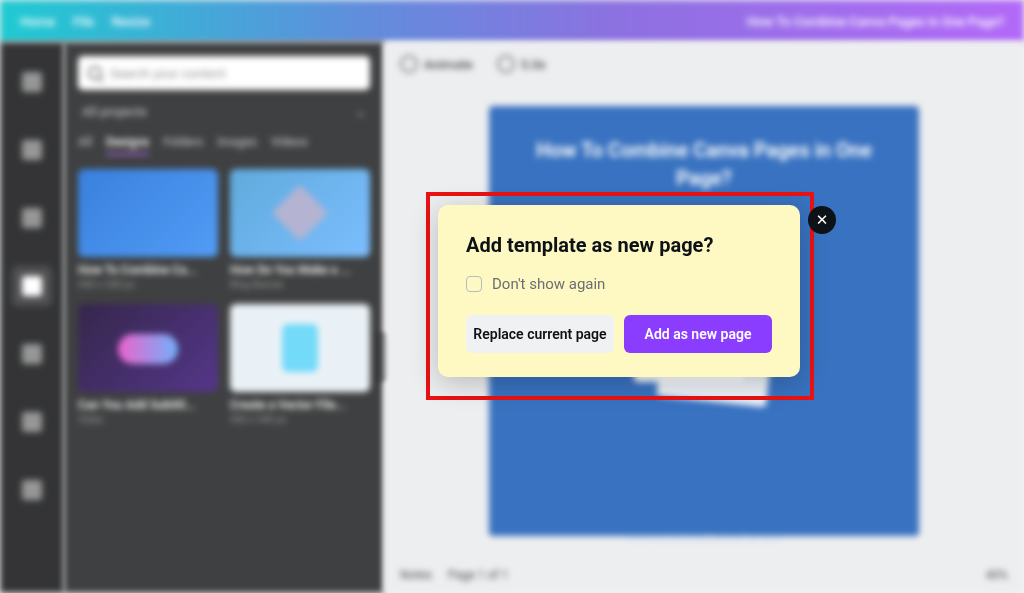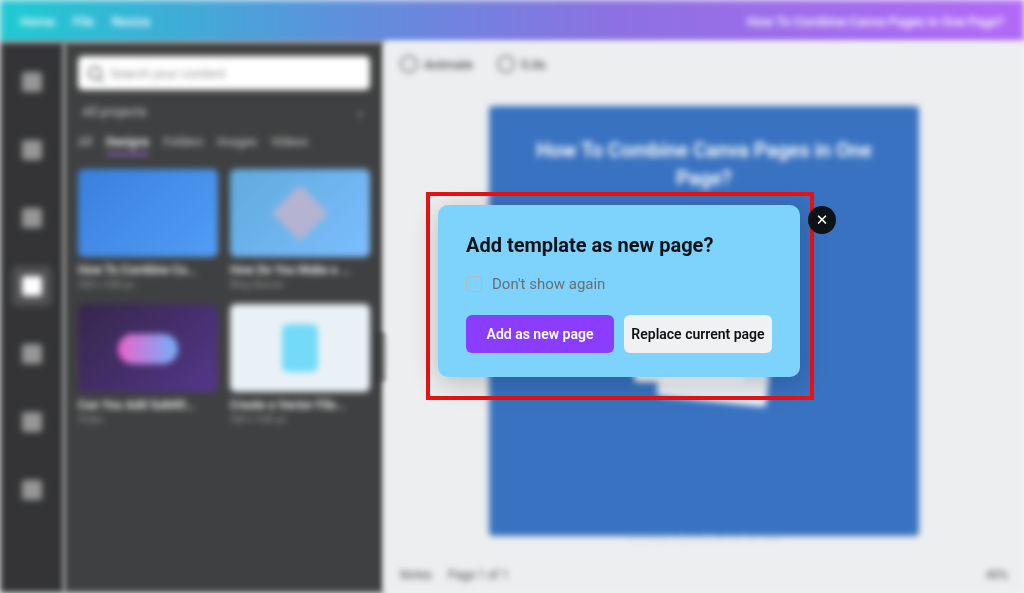--- a/index.html
+++ b/index.html
@@ -60,21 +60,21 @@
     
     .dim { position: absolute; inset: 0; background: rgba(255,255,255,0.12); pointer-events: none; }
     
     
     .modal-outline { position: absolute; left: 426px; top: 192px; width: 388px; height: 208px; border: 4px solid #ea1212; z-index: 50; }
     .modal-outline-inner { position: absolute; left: 212px; top: 123px; width: 138px; height: 44px; border: 4px solid #ea1212; }
     .arrow { position: absolute; left: 292px; top: 78px; color: #ea1212; font-size: 28px; font-weight: bold; z-index: 55; }
     .arrow-line { width: 3px; height: 24px; background: #ea1212; }
     .arrow-head { width: 0; height: 0; border-left: 7px solid transparent; border-right: 7px solid transparent; border-top: 12px solid #ea1212; margin-left: -5.5px; }
     
-    .modal { position: absolute; left: 438px; top: 205px; width: 362px; background: #7dd3fc; border-radius: 10px; box-shadow: 0 6px 28px rgba(0,0,0,0.22); padding: 28px 28px 24px; z-index: 51; }
+    .modal { position: absolute; left: 438px; top: 205px; width: 362px; background: #fef9c3; border-radius: 10px; box-shadow: 0 6px 28px rgba(0,0,0,0.22); padding: 28px 28px 24px; z-index: 51; }
     .modal-title { font-size: 20px; font-weight: 700; color: #0d1216; margin-bottom: 18px; }
     .modal-check { display: flex; align-items: center; gap: 10px; margin-bottom: 22px; }
     .modal-check input { width: 16px; height: 16px; border: 1.5px solid #b8b9bc; border-radius: 4px; appearance: none; cursor: pointer; }
     .modal-check label { color: #6b6e73; font-size: 15px; }
     .modal-actions { display: flex; gap: 10px; }
     .btn { flex: 1; height: 38px; border-radius: 6px; font-size: 14px; font-weight: 600; border: none; cursor: pointer; display: flex; align-items: center; justify-content: center; }
     .btn-secondary { background: #f0f1f3; color: #0d1216; }
     .btn-primary { background: #8b3dff; color: #fff; }
     
     .close { position: absolute; left: 808px; top: 206px; width: 28px; height: 28px; background: #0d1216; border-radius: 50%; display: flex; align-items: center; justify-content: center; color: #fff; cursor: pointer; z-index: 52; font-size: 15px; }
@@ -212,20 +212,20 @@
   <div class="modal-outline-inner"></div>
 </div>
 
 <div class="modal">
   <div class="modal-title">Add template as new page?</div>
   <div class="modal-check">
     <input type="checkbox" style="">
     <label>Don't show again</label>
   </div>
   <div class="modal-actions">
+    <button class="btn btn-secondary">Replace current page</button>
     <button class="btn btn-primary">Add as new page</button>
-    <button class="btn btn-secondary">Replace current page</button>
   </div>
 </div>
 
 <div class="close">
   <span>✕</span>
 </div>
 
 </body></html>

